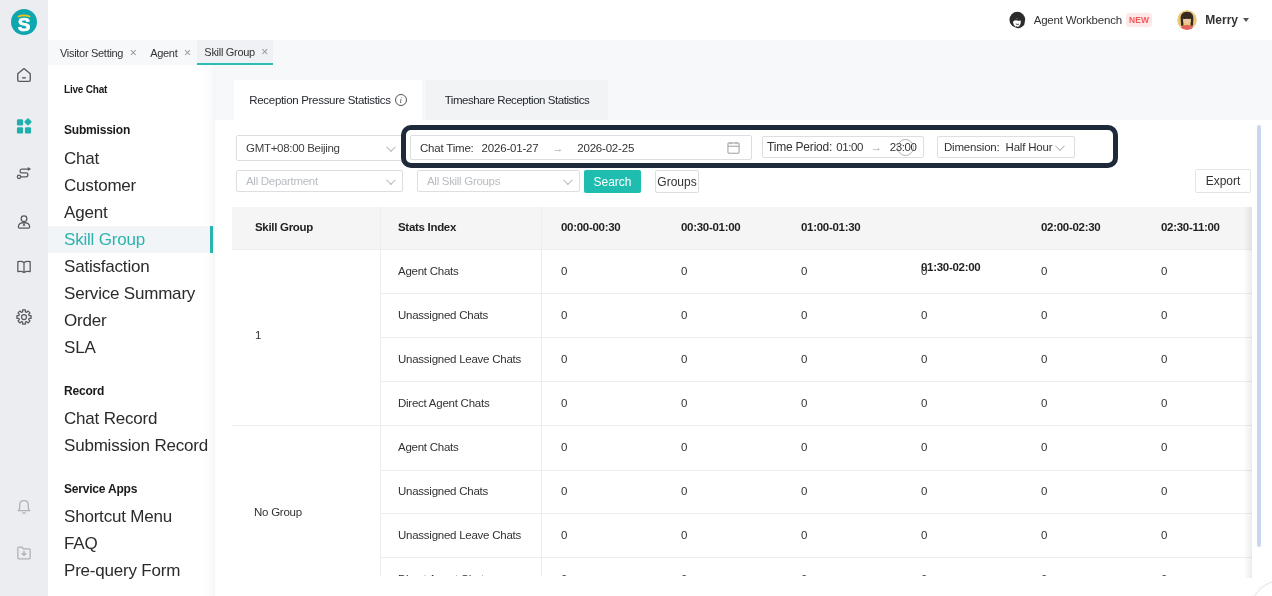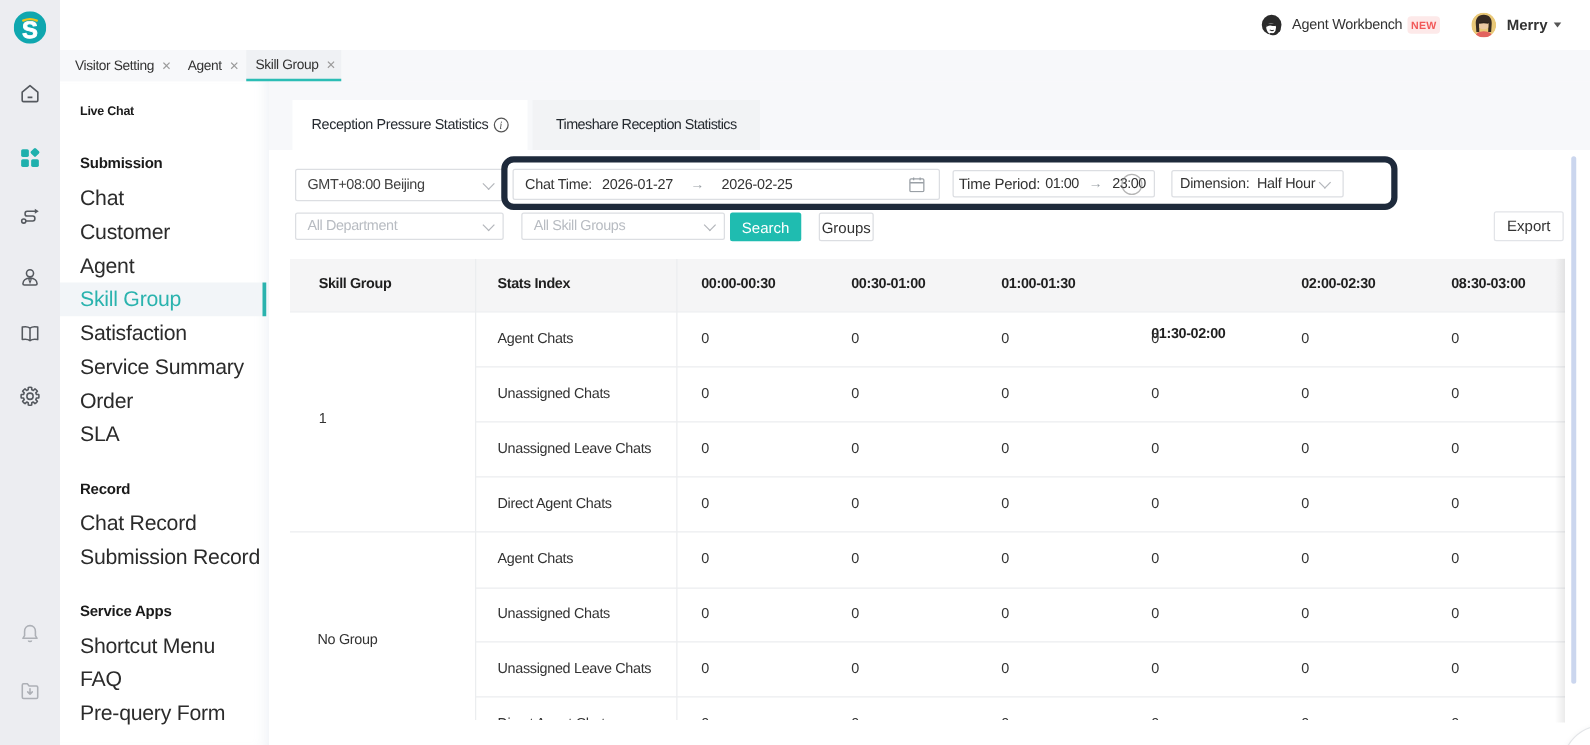--- a/index.html
+++ b/index.html
@@ -132,21 +132,21 @@
 
 <div class="abs tablewrap">
   <div class="thead"></div>
   <div class="tcell b" style="left:23px; top:14px;">Skill Group</div>
   <div class="tcell b" style="left:166px; top:14px;">Stats Index</div>
   <div class="tcell b" style="left:329px; top:14px;">00:00-00:30</div>
   <div class="tcell b" style="left:449px; top:14px;">00:30-01:00</div>
   <div class="tcell b" style="left:569px; top:14px;">01:00-01:30</div>
   <div class="tcell b" style="left:689px; top:14px;margin-top:40px;">01:30-02:00</div>
   <div class="tcell b" style="left:809px; top:14px;">02:00-02:30</div>
-  <div class="tcell b" style="left:929px; top:14px;">08:30-03:00</div>
+  <div class="tcell b" style="left:929px; top:14px;">02:30-11:00</div>
 
   <div class="hline" style="left:0; top:42px; width:1020px;"></div>
   <div class="hline" style="left:148px; top:86px;  width:872px;"></div>
   <div class="hline" style="left:148px; top:130px; width:872px;"></div>
   <div class="hline" style="left:148px; top:174px; width:872px;"></div>
   <div class="hline" style="left:0;     top:218px; width:1020px;"></div>
   <div class="hline" style="left:148px; top:263px; width:872px;"></div>
   <div class="hline" style="left:148px; top:306px; width:872px;"></div>
   <div class="hline" style="left:148px; top:350px; width:872px;"></div>
 

